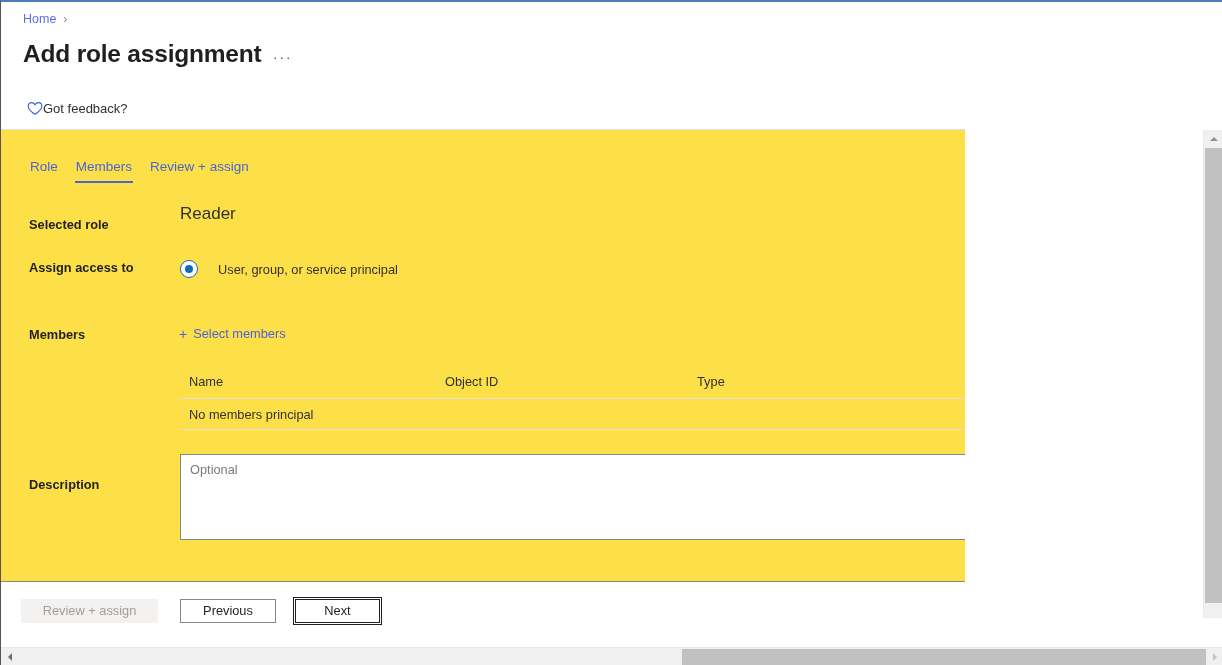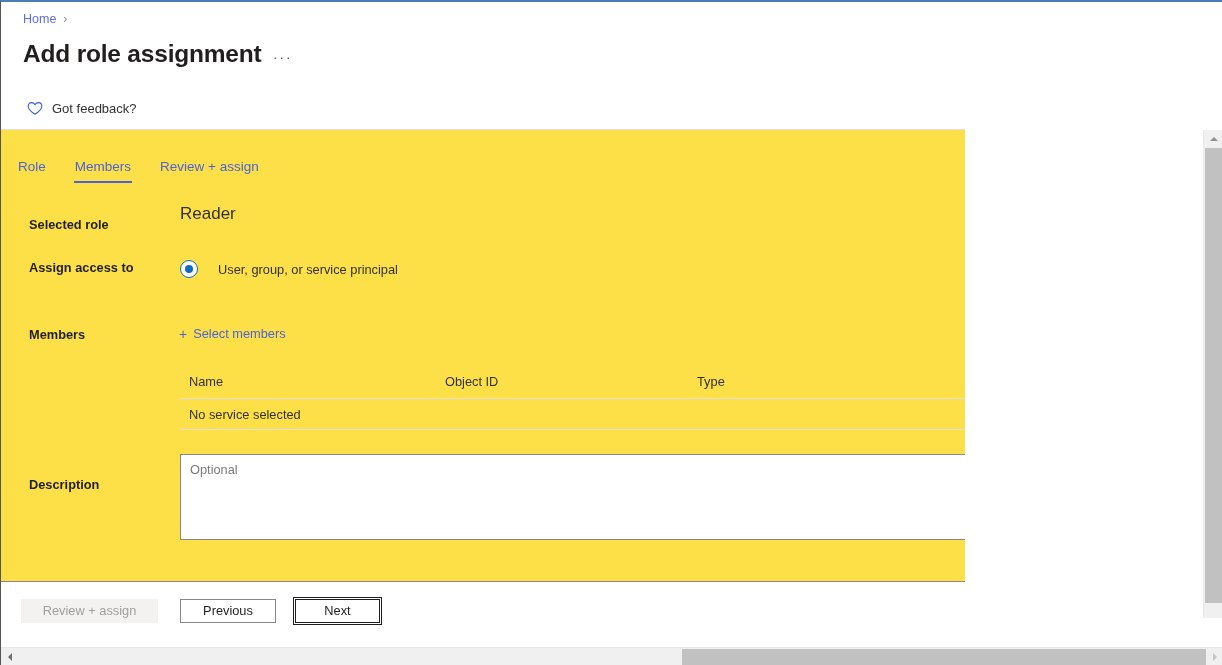--- a/index.html
+++ b/index.html
@@ -97,21 +97,20 @@
     display: flex; align-items: center; justify-content: center;
     cursor: pointer;
     color: #201f1e;
   }
 
   #feedback-row {
     position: absolute;
     left: 26px; top: 99px;
     display: flex;
     align-items: flex-start;
-    gap: 9px;
     cursor: pointer;
   }
   #feedback-row .heart-icon {
     display: flex; align-items: center;
     color: #3b5bdb;
   }
   #feedback-label {
     font-size: 13px;
     color: #323130;
   }
@@ -120,24 +119,24 @@
     position: absolute;
     left: 0; top: 127px;
     width: 1203px;
     height: 1px;
     background: #e1dfdd;
   }
 
   
   #tabs {
     position: absolute;
-    left: 12px; top: 157px;
+    left: 24px; top: 157px;
     display: flex;
     align-items: flex-end;
-    gap: 11px;
+    gap: 0px;
   }
   .tab {
     position: relative;
     padding: 0 9px 9px 9px;
     font-size: 13.5px;
     color: #4b63d8;
     cursor: pointer;
     white-space: nowrap;
   }
   .tab:first-child { padding-left: 5px; }
@@ -472,21 +471,21 @@
       <span class="sm-label">Select members</span>
     </div>
 
     <div id="members-table">
       <div class="thead">
         <div class="th col-name">Name</div>
         <div class="th col-objectid">Object ID</div>
         <div class="th col-type">Type</div>
       </div>
       <div class="tbody-row">
-        <div class="td-empty">No service selected</div>
+        <div class="td-empty">No members principal</div>
       </div>
     </div>
 
     <div class="field-label" id="description-label">Description</div>
     <textarea id="description-box" placeholder="Optional" style=""></textarea>
 
     <div id="footer-divider"></div>
     <div id="footer"></div>
 
     <button class="btn" id="btn-review" disabled="">Review + assign</button>

